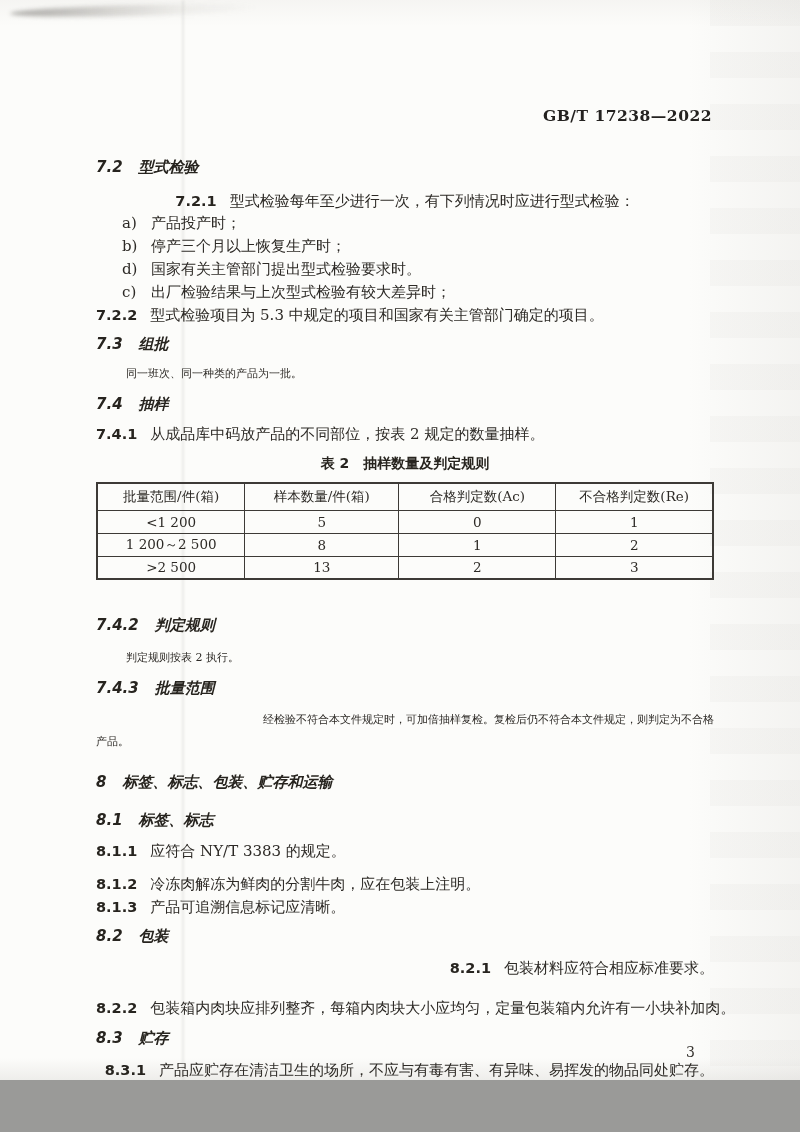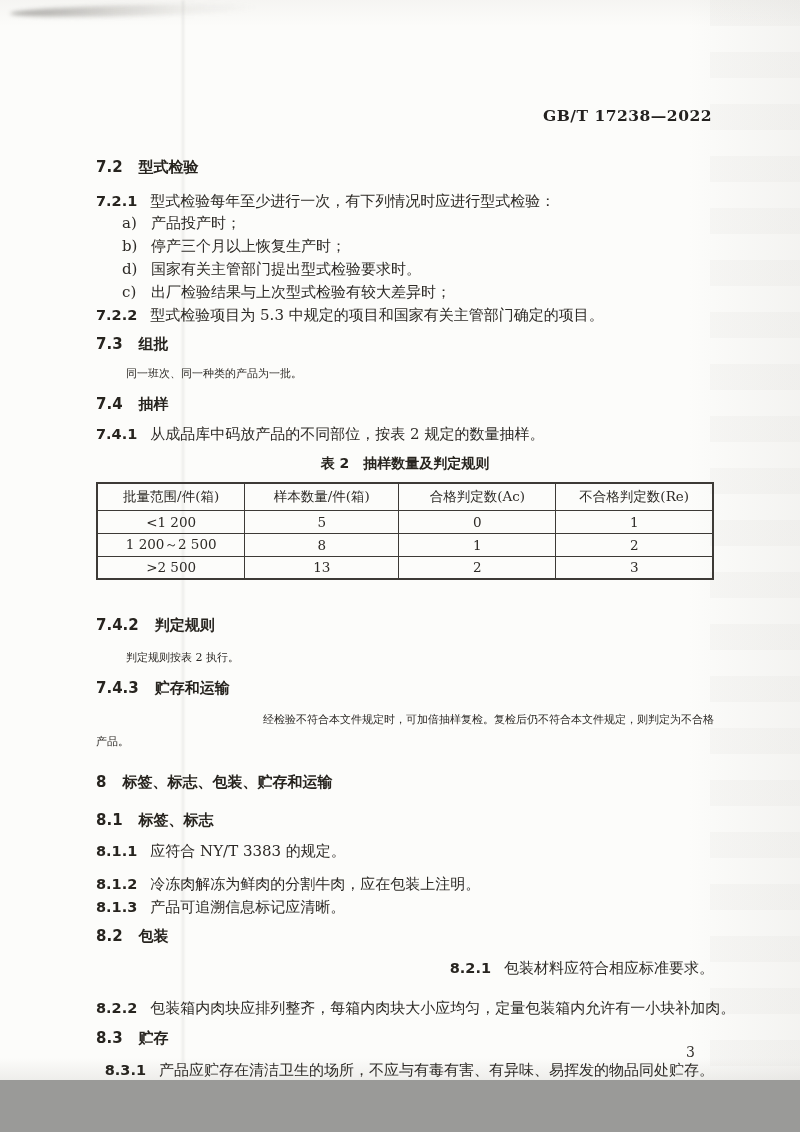--- a/index.html
+++ b/index.html
@@ -36,20 +36,21 @@
     font-family:"DejaVu Serif","Liberation Serif",serif;
     font-weight:bold; font-size:15.5px; letter-spacing:0.5px; color:#242220;
   }
 
   .content { position:absolute; left:96px; top:0; width:618px; padding-top:156px; }
 
   .hd {
     font-family:"DejaVu Sans","Liberation Sans",sans-serif;
     font-weight:bold; font-size:15px; line-height:22px; color:#27241f;
     white-space:nowrap;
+    font-style:italic;
   }
   .hd .hnum { margin-right:16px; }
 
   .clause { font-size:15px; line-height:22px; white-space:nowrap; }
   .clause .cnum {
     font-family:"DejaVu Sans","Liberation Sans",sans-serif;
     font-weight:bold; font-style:normal; font-size:14.5px; color:#27241f;
     margin-right:13px;
   }
 
@@ -70,21 +71,21 @@
     border:1px solid #3d3a36; text-align:center; vertical-align:middle;
     font-size:13.5px; font-weight:normal; color:#2d2a26; padding:0;
   }
   table.t2 { border:2px solid #3d3a36; }
   table.t2 th { height:27px; }
   table.t2 td { height:23px; }
   table.t2 col.c1 { width:24%; } table.t2 col.c2 { width:25%; }
   table.t2 col.c3 { width:25.5%; } table.t2 col.c4 { width:25.5%; }
 
   .mt0{margin-top:0;} .mt6{margin-top:6px;} .mt7{margin-top:7px;} .mt8{margin-top:8px;}
-  .mt9{margin-top:9px;} .mt10{margin-top:10px;text-align:right;} .mt11{margin-top:11px;} .mt12{margin-top:12px;}
+  .mt9{margin-top:9px;} .mt10{margin-top:10px;text-align:right;} .mt11{margin-top:11px;} .mt12{margin-top:12px;text-align:center;}
   .mt16{margin-top:16px;} .mt18{margin-top:18px;} .mt34{margin-top:34px;}
 
   .page-num {
     position:absolute; top:1044px; left:686px;
     font-size:14px; color:#36332f;
   }
 </style>
 </head>
 <body>
 
@@ -178,21 +179,21 @@
       </tbody>
     </table>
 
     <h2 class="hd mt34">
       <span class="hnum">7.4.2</span><span>判定规则</span>
     </h2>
 
     <p class="para ind mt11">判定规则按表 2 执行。</p>
 
     <h2 class="hd mt8">
-      <span class="hnum">7.4.3</span><span>贮存和运输</span>
+      <span class="hnum">7.4.3</span><span>批量范围</span>
     </h2>
 
     <p class="para ind mt10">经检验不符合本文件规定时，可加倍抽样复检。复检后仍不符合本文件规定，则判定为不合格</p>
     <p class="para mt0">产品。</p>
 
     <h2 class="hd mt18">
       <span class="hnum">8</span><span>标签、标志、包装、贮存和运输</span>
     </h2>
 
     <h2 class="hd mt16">

